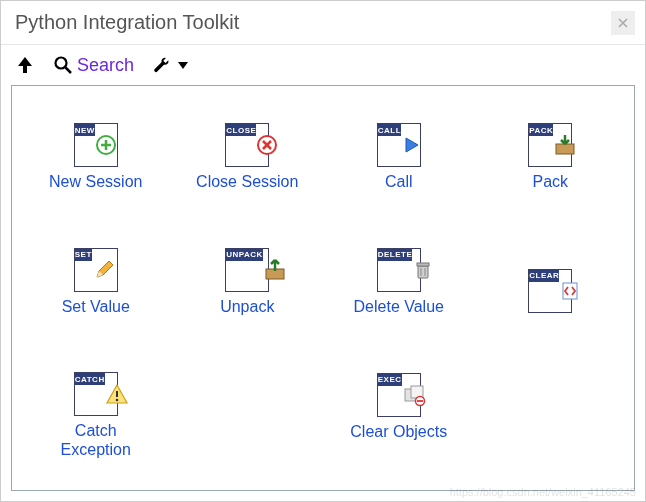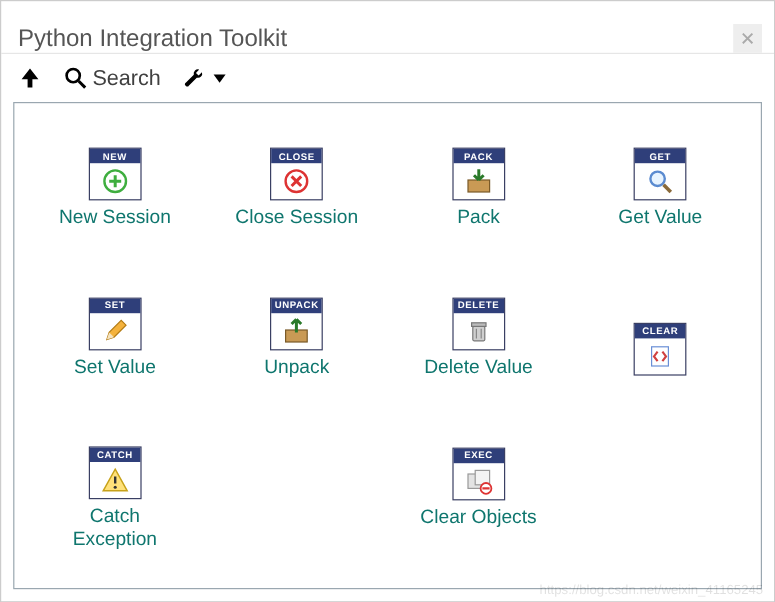--- a/index.html
+++ b/index.html
@@ -13,21 +13,21 @@
   .window {
     width: 100%;
     height: 100%;
     border: 1px solid #ccc;
     display: flex;
     flex-direction: column;
   }
   .titlebar {
     height: 44px;
     display: flex;
-    align-items: flex-end;
+    align-items: center;
     justify-content: space-between;
     padding: 0 10px 0 14px;
     border-bottom: 1px solid #e6e6e6;
   }
   .titlebar .title {
     font-size: 20px;
     font-weight: 300;
     color: #555;
   }
   .close-x {
@@ -40,21 +40,21 @@
     display: flex;
     align-items: center;
     gap: 18px;
     padding: 0 14px;
   }
   .tb-item {
     display: flex;
     align-items: center;
     gap: 4px;
     font-size: 18px;
-    color: #404040;
+    color: #6d28d9;
     cursor: pointer;
   }
   .tb-item svg { display:block; }
   .drop-caret {
     width:0; height:0;
     border-left:5px solid transparent;
     border-right:5px solid transparent;
     border-top:7px solid #000;
     margin-left:2px;
   }
@@ -78,21 +78,21 @@
     gap: 6px;
     cursor: pointer;
     width: 100%;
   }
   .icon-tile {
     width: 44px;
     height: 44px;
     border: 1px solid #3a3f63;
     background: #fff;
     display: flex;
-    flex-direction: column;
+    flex-direction: row;
     position: relative;
   }
   .icon-tile .tag {
     height: 12px;
     background: #2f3f7a;
     color: #fff;
     font-size: 8px;
     font-weight: bold;
     letter-spacing: 0.5px;
     display: flex;
@@ -101,21 +101,21 @@
     font-family: Arial, sans-serif;
   }
   .icon-tile .glyph {
     flex: 1;
     display:flex;
     align-items:center;
     justify-content:center;
   }
   .item-label {
     font-size: 16px;
-    color: #0f766e;
+    color: #1d4ed8;
     text-align: center;
     line-height: 1.15;
     min-height: 36px;
     white-space: pre-line;
   }
   .hidden-cell { visibility: hidden; }
   .watermark {
     position: absolute;
     right: 10px;
     bottom: 4px;
@@ -182,41 +182,40 @@
             <svg width="22" height="22" viewBox="0 0 22 22">
               <circle cx="11" cy="11" r="9" fill="#fff" stroke="#d33" stroke-width="2"></circle>
               <path d="M7 7 L15 15 M15 7 L7 15" stroke="#d33" stroke-width="2.5"></path>
             </svg>
           </div>
         </div>
         <div class="item-label">Close Session</div>
       </div>
       <div class="palette-item">
         <div class="icon-tile">
+          <div class="tag">CALL</div>
+          <div class="glyph">
+            <svg width="20" height="20" viewBox="0 0 20 20">
+              <path d="M5 3 L17 10 L5 17 Z" fill="#3b7de0" stroke="#1a5bb8" stroke-width="1"></path>
+            </svg>
+          </div>
+        </div>
+        <div class="item-label">Call</div>
+      </div>
+      <div class="palette-item">
+        <div class="icon-tile">
           <div class="tag">PACK</div>
           <div class="glyph">
             <svg width="24" height="24" viewBox="0 0 24 24">
               <rect x="3" y="11" width="18" height="10" fill="#c99a55" stroke="#7a5a28"></rect>
               <path d="M12 2 L12 11 M12 11 L8 7 M12 11 L16 7" stroke="#2a7a2a" stroke-width="2.5" fill="none"></path>
             </svg>
           </div>
         </div>
         <div class="item-label">Pack</div>
-      </div>
-      <div class="palette-item">
-        <div class="icon-tile">
-          <div class="tag">GET</div>
-          <div class="glyph">
-            <svg width="22" height="22" viewBox="0 0 22 22">
-              <circle cx="9" cy="9" r="6" fill="#e8f4ff" stroke="#5b8bd0" stroke-width="2"></circle>
-              <line x1="14" y1="14" x2="20" y2="20" stroke="#8a6a3a" stroke-width="3"></line>
-            </svg>
-          </div>
-        </div>
-        <div class="item-label">Get Value</div>
       </div>
       <div class="palette-item">
         <div class="icon-tile">
           <div class="tag">SET</div>
           <div class="glyph">
             <svg width="22" height="22" viewBox="0 0 22 22">
               <path d="M4 18 L6 12 L16 2 L20 6 L10 16 Z" fill="#f4b23c" stroke="#b37a12"></path>
               <path d="M4 18 L6 12 L10 16 Z" fill="#f4e3c0"></path>
             </svg>
           </div>

